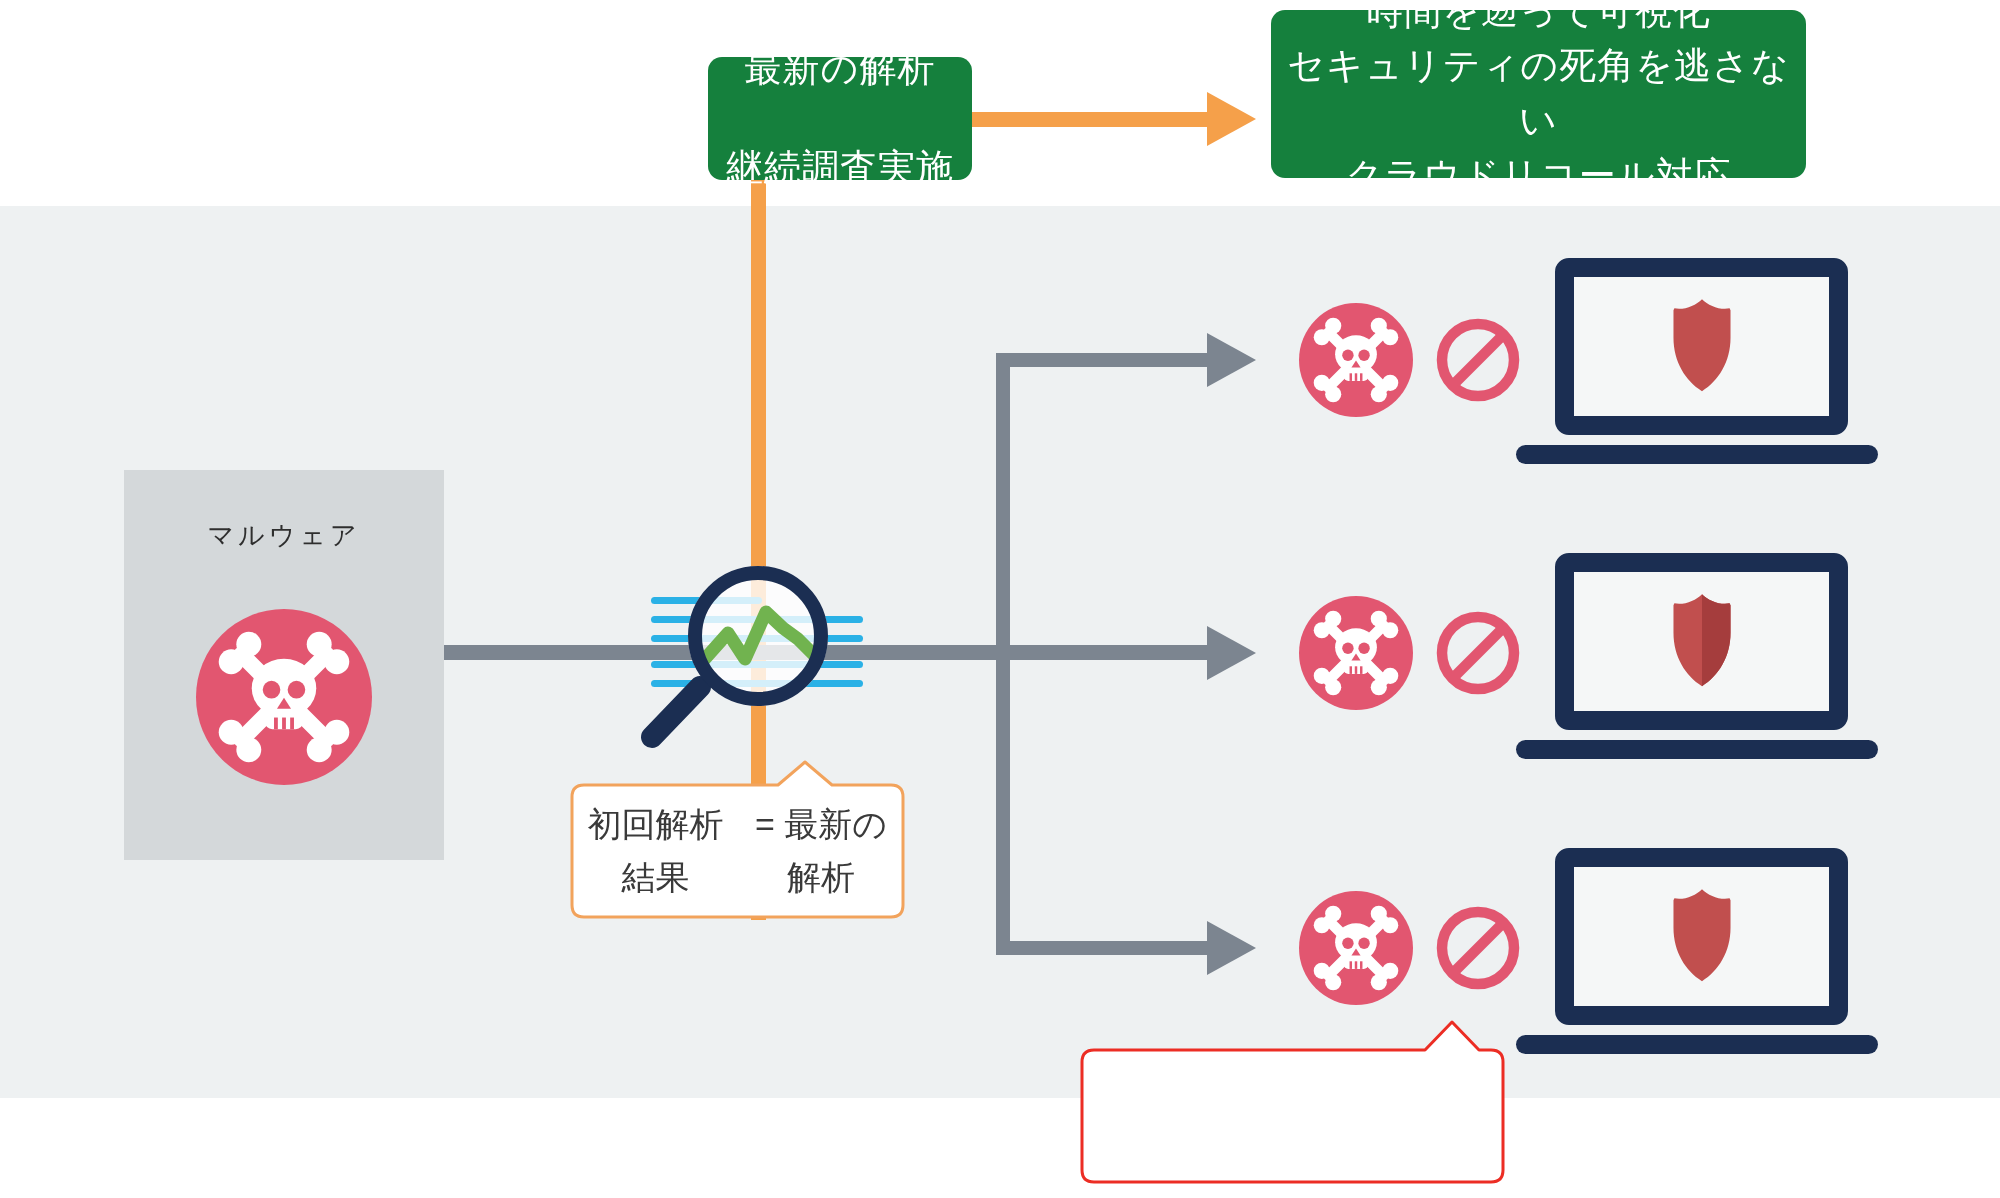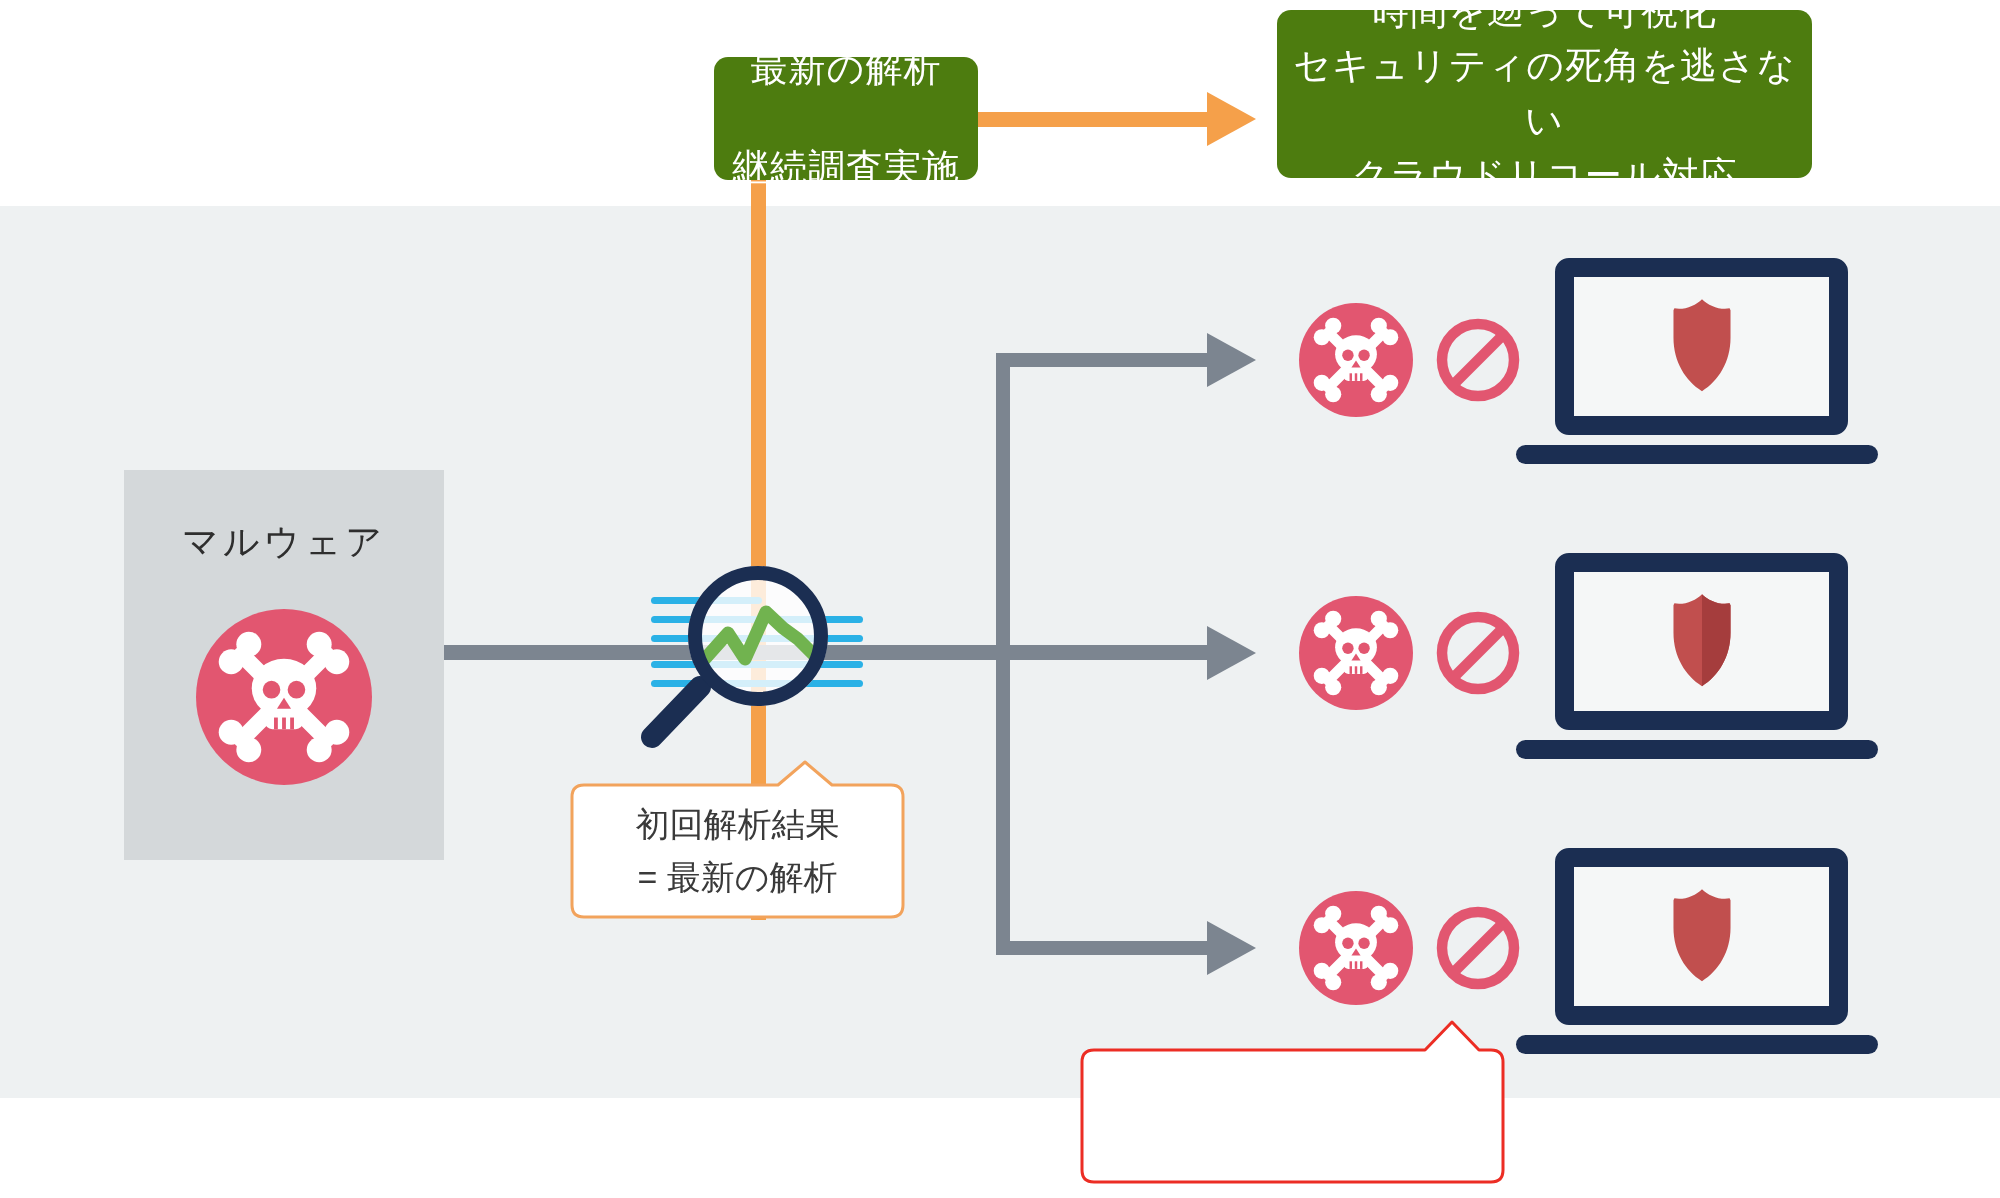--- a/index.html
+++ b/index.html
@@ -8,23 +8,23 @@
     position:relative; width:2000px; height:1198px; overflow:hidden;
     background:#ffffff; font-family:"Liberation Sans", sans-serif;
   }
   .abs { position:absolute; }
 
   
   .band { left:0; top:206px; width:2000px; height:892px; background:#eef1f2; }
 
   
   .bluebox {
-    background:#4d7c0f; color:#ffffff; border-radius:14px;
+    background:#15803d; color:#ffffff; border-radius:14px;
     display:flex; flex-direction:column; align-items:center; justify-content:center;
-    text-align:center; font-size:37px; line-height:1.48; letter-spacing:1px;margin-left:6px;
+    text-align:center; font-size:37px; line-height:1.48; letter-spacing:1px;
   }
   .box-analysis { left:708px; top:57px; width:264px; height:123px; z-index:4;gap:44px; }
   .box-benefit  { left:1271px; top:10px; width:535px; height:168px; z-index:4; }
 
   
   .orange-h { left:972px; top:112px; width:236px; height:15px; background:#f5a04a; z-index:3; }
   .orange-head {
     left:1207px; top:92px; width:0; height:0; z-index:3;
     border-top:27px solid transparent; border-bottom:27px solid transparent;
     border-left:49px solid #f5a04a;
@@ -52,32 +52,32 @@
   .dl-2 { left:651px; top:616px; width:212px; }
   .dl-3 { left:651px; top:635px; width:212px; }
   .dl-4 { left:651px; top:661px; width:212px; }
   .dl-5 { left:651px; top:680px; width:212px; }
 
   
   .malware-box {
     left:124px; top:470px; width:320px; height:390px; background:#d4d8da; z-index:2;
     display:flex; flex-direction:column; align-items:center;
   }
-  .malware-label { margin-top:48px; font-size:36px; color:#2e2e2e; letter-spacing:4px; }
+  .malware-label { margin-top:48px; font-size:26px; color:#2e2e2e; letter-spacing:4px; }
   .malware-skull { left:196px; top:609px; width:176px; height:176px; z-index:2; }
 
   
   .lens { left:620px; top:545px; width:260px; height:220px; z-index:3; }
 
   
   .callout-svg { z-index:5; }
   .co1-wrap { left:555px; top:748px; width:365px; height:185px; z-index:5; }
   .co2-wrap { left:1065px; top:1008px; width:455px; height:190px; z-index:5; }
   .callout-text {
-    position:absolute; display:flex; flex-direction:column; align-items:center; justify-content:center;
+    position:absolute; display:flex; flex-direction:row; align-items:center; justify-content:flex-start;
     text-align:center; color:#3a3a3a; font-size:34px; line-height:1.55; z-index:6;
   }
   .co1-text { left:572px; top:785px; width:331px; height:132px; }
   .co2-text { left:1082px; top:1050px; width:421px; height:132px; }
 
   
   .skull-sm { width:114px; height:114px; z-index:2; }
   .sk-1 { left:1299px; top:303px; }
   .sk-2 { left:1299px; top:596px; }
   .sk-3 { left:1299px; top:891px; }

